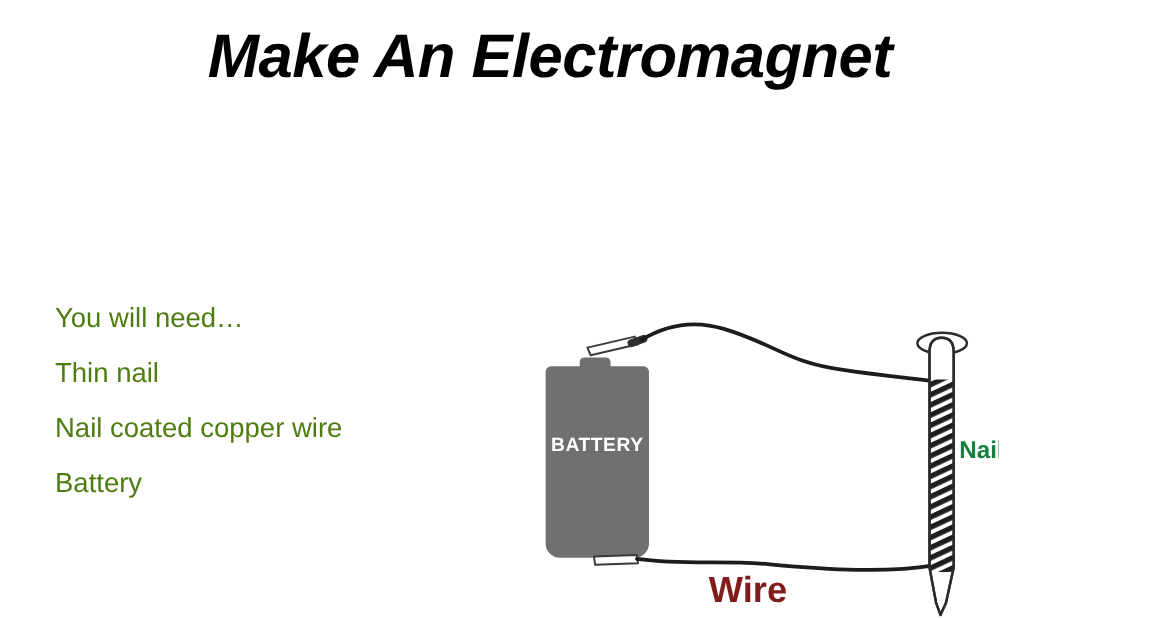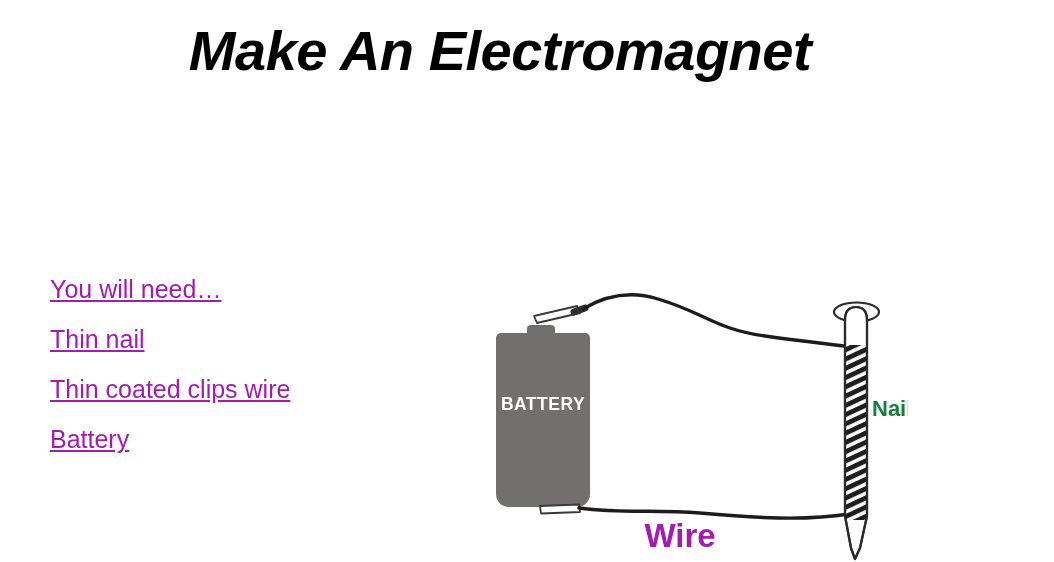--- a/index.html
+++ b/index.html
@@ -18,22 +18,21 @@
     font-size:56px;
     font-weight:bold;
     font-style:italic;
     letter-spacing:-0.5px;
     color:#000000;
     white-space:nowrap;
   }
   .materials{
     left:50px; top:264px;
     font-size:25px;
-    color:#a21caf;
-    text-decoration:underline;
+    color:#4d7c0f;
   }
   .materials .item{
     height:50px;
     line-height:50px;
     white-space:nowrap;
   }
   .battery-body{
     left:496px; top:333px; width:94px; height:174px;
     background:#726f6f;
     border-radius:5px 5px 13px 13px;
@@ -50,21 +49,21 @@
     font-weight:bold;
     letter-spacing:0.5px;
     color:#ffffff;
     line-height:18px;
   }
   .wire-label{
     left:630px; top:519px; width:100px;
     text-align:center;
     font-size:33px;
     font-weight:bold;
-    color:#a21caf;
+    color:#7f1d1d;
     line-height:34px;
   }
   .nail-label{
     left:872px; top:392px;
     font-size:22px;
     font-weight:bold;
     color:#15803d;
     line-height:34px;
   }
   svg.art{left:0;top:0;}
@@ -72,21 +71,21 @@
 </head>
 <body>
 
 <div class="slide">
 
   <div class="abs title">Make An Electromagnet</div>
 
   <div class="abs materials">
     <div class="item">You will need…</div>
     <div class="item">Thin nail</div>
-    <div class="item">Thin coated clips wire</div>
+    <div class="item">Nail coated copper wire</div>
     <div class="item">Battery</div>
   </div>
 
   <div>
     <div class="abs battery-body"></div>
     <div class="abs battery-nub"></div>
 
     <svg class="abs art" width="1054" height="562" viewBox="0 0 1054 562">
       <defs>
         <pattern id="coilPattern" patternUnits="userSpaceOnUse" width="8.4" height="8.4" patternTransform="rotate(65)">

